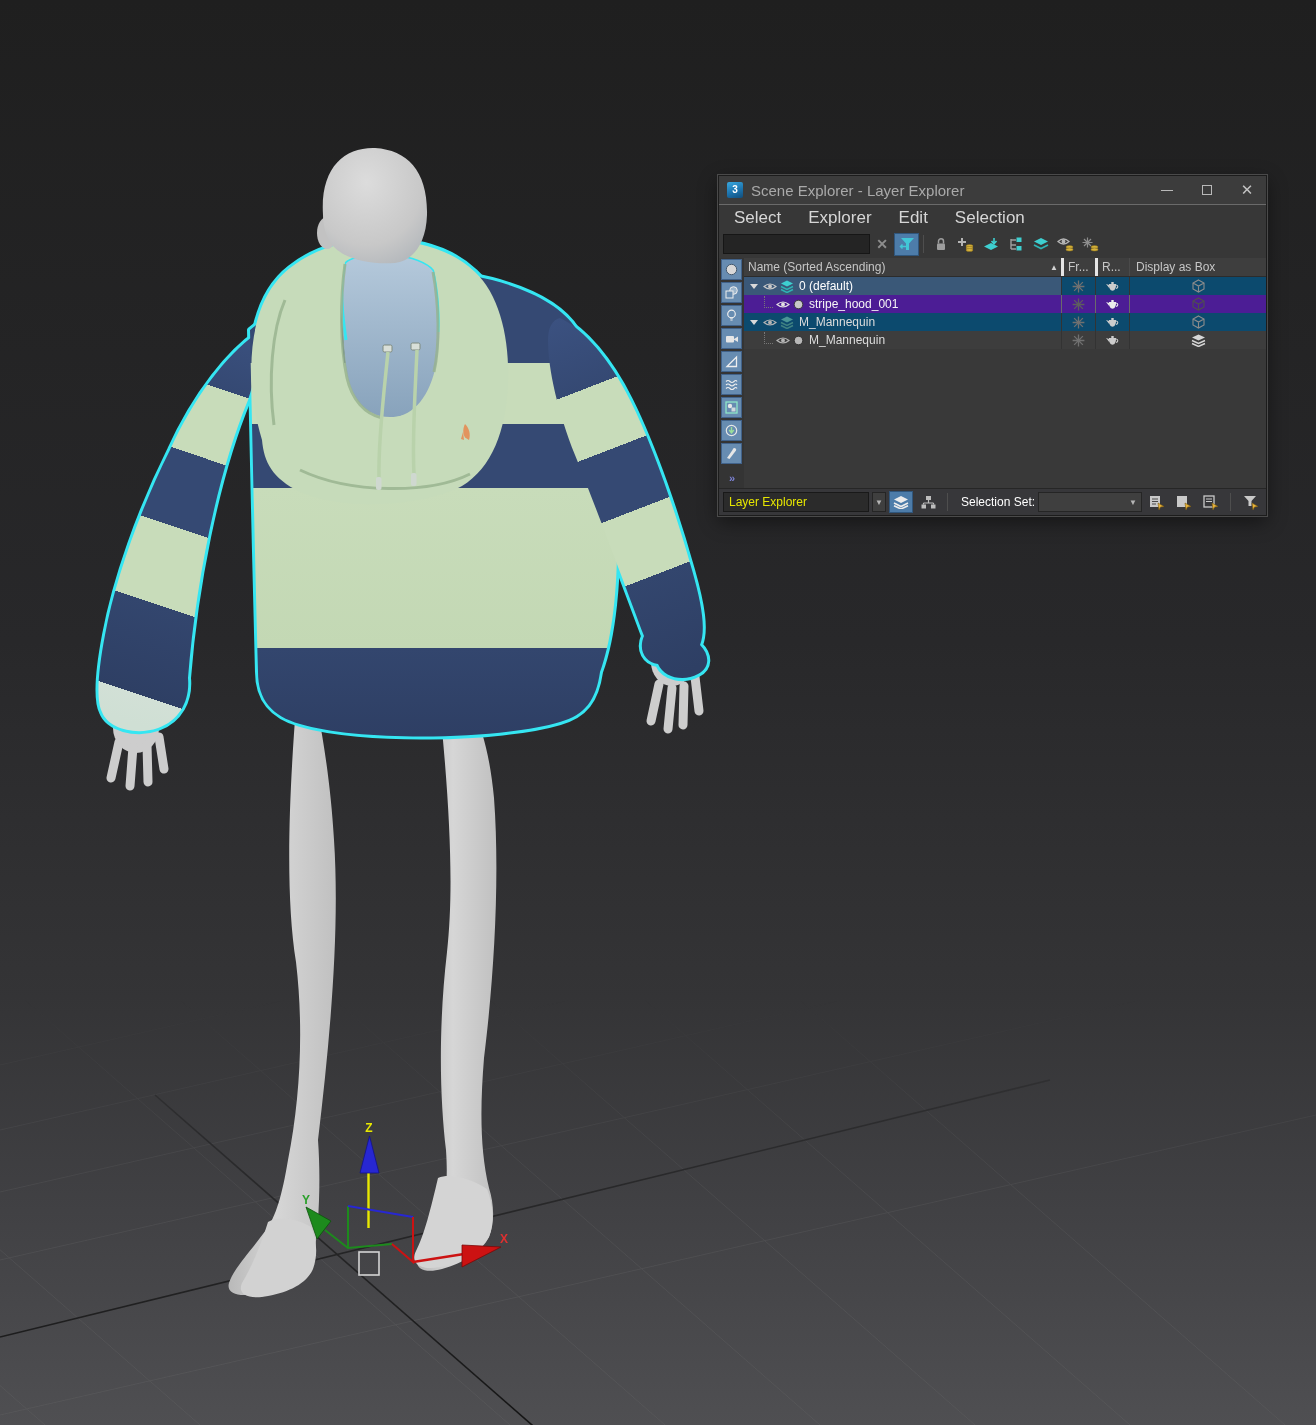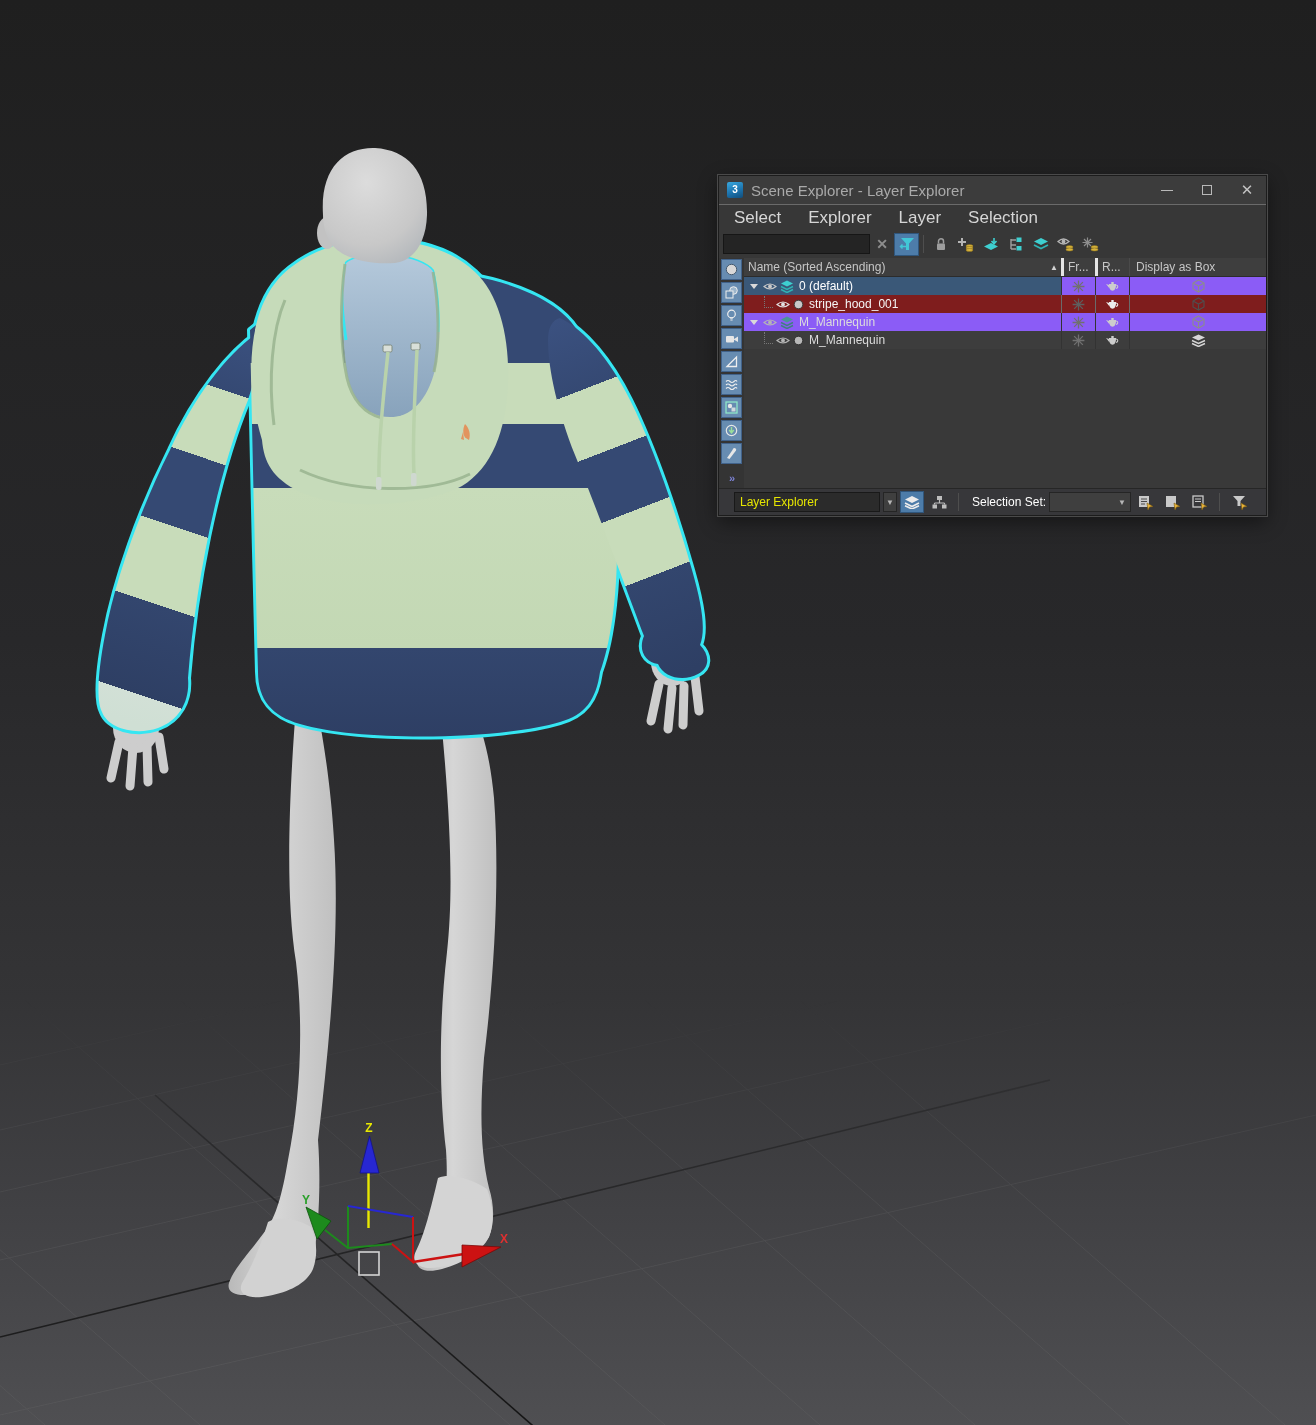--- a/index.html
+++ b/index.html
@@ -56,36 +56,36 @@
   .col-fr,.col-r{ width:34px; flex:0 0 auto; border-left:3px solid #e5e5e5;
     padding-left:4px; height:100%; display:flex; align-items:center; }
   .col-box{ width:137px; flex:0 0 auto; border-left:1px solid #4a4a4a;
     padding-left:6px; height:100%; display:flex; align-items:center; }
   .sort-arrow{ margin-left:auto; margin-right:3px; font-size:8px; color:#d2d2d2; }
 
   .sx-row{ height:18px; display:flex; align-items:stretch; color:#dcdcdc; flex:0 0 auto; }
   .sx-row .col-fr,.sx-row .col-r,.sx-row .col-box{ border-left:1px solid #333;
     display:flex; align-items:center; justify-content:center; padding:0; }
   .sx-row .col-box{ justify-content:center; }
-  .row-odd{ background:#8b5cf6; }
+  .row-odd{ background:#0c4a6e; }
   .row-even{ background:#3d3d3d; }
   .sx-row .cell-name{ flex:1; display:flex; align-items:center; gap:3px; padding-left:4px; min-width:0; }
   .cell-name.sel-layer{ background:#3a5878; color:#fff; }
-  .row-selected{ background:#7f1d1d; color:#f6f6f6; }
+  .row-selected{ background:#4c1d95; color:#f6f6f6; }
   .row-selected .col-fr,.row-selected .col-r,.row-selected .col-box{ border-left-color:#6a6a6a; }
   .indent{ width:13px; flex:0 0 auto; }
   .tree-elbow{ width:9px; height:12px; margin-top:-5px; border-left:1px dotted #777;
     border-bottom:1px dotted #777; flex:0 0 auto; }
   .expander{ width:0; height:0; border-left:4px solid transparent; border-right:4px solid transparent;
     border-top:5px solid #d9d9d9; margin:0 2px; flex:0 0 auto; }
   .rowlabel{ white-space:nowrap; overflow:hidden; padding-left:2px; }
   .sx-fill{ flex:1; background:#393939; }
 
   .sx-status{ height:27px; background:#37373a; border-top:1px solid #262626;
-    display:flex; align-items:center; padding:0 15px; gap:3px; flex:0 0 auto; }
+    display:flex; align-items:center; padding:0 4px; gap:3px; flex:0 0 auto; }
   .mode-combo{ width:146px; height:20px; background:#2b2b2b; border:1px solid #191919;
     color:#e6e600; display:flex; align-items:center; padding:0 5px; }
   .combo-arrow{ width:14px; height:20px; background:#3f3f3f; border:1px solid #252525;
     color:#b5b5b5; font-size:8px; display:flex; align-items:center; justify-content:center; }
   .st-btn{ width:24px; height:22px; display:flex; align-items:center; justify-content:center; }
   .st-btn.active{ background:#4d7ca9; border:1px solid #30567c; }
   .st-label{ color:#ffffff; margin-left:6px; }
   .st-select{ flex:1; max-width:128px; height:20px; background:#3f3f3f; border:1px solid #252525;
     display:flex; align-items:center; justify-content:flex-end; padding-right:4px; color:#b5b5b5; font-size:8px; }
 </style>
@@ -309,21 +309,21 @@
     <div class="sx-winbtns">
       <div class="sx-winbtn min"></div>
       <div class="sx-winbtn max"></div>
       <div class="sx-winbtn close">✕</div>
     </div>
   </div>
 
   <div class="sx-menubar">
     <span class="sx-menu">Select</span>
     <span class="sx-menu">Explorer</span>
-    <span class="sx-menu">Layer</span>
+    <span class="sx-menu">Edit</span>
     <span class="sx-menu">Selection</span>
   </div>
 
   <div class="sx-toolbar">
     <input class="sx-search" value="" style="">
     <div class="sx-clear">✕</div>
     <div class="tb-btn active">
       <svg width="17" height="15" viewBox="0 0 17 15">
         <path d="M3 1 H16 L11 6.5 V13 H8 V6.5 Z" fill="#41c7d6"></path>
         <path d="M8 9.5 H2.5 M4.5 7.5 L2.5 9.5 L4.5 11.5" stroke="#41c7d6" stroke-width="1.5" fill="none"></path>

